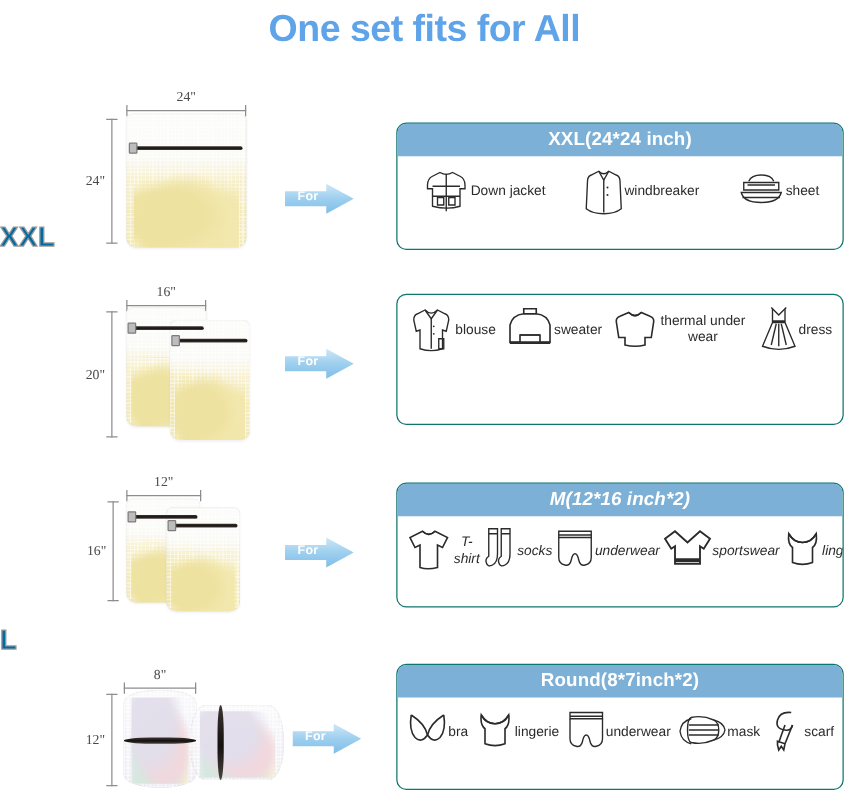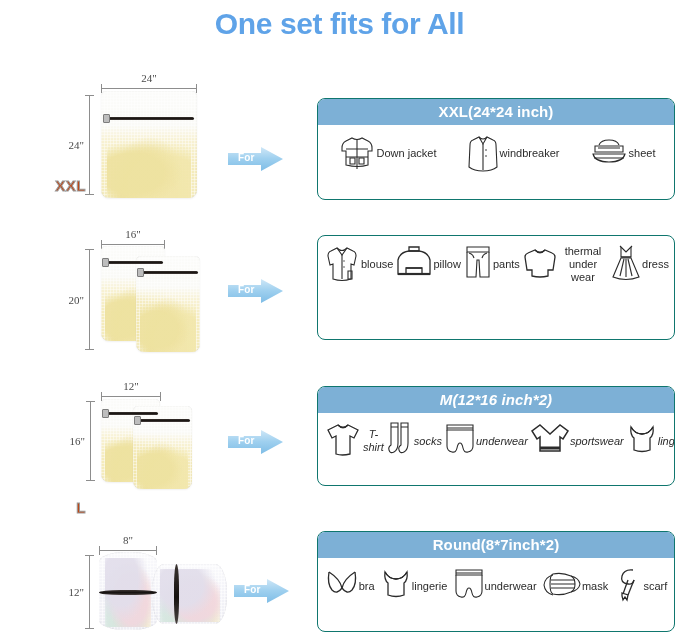--- a/index.html
+++ b/index.html
@@ -40,24 +40,24 @@
   #row-0 { top: 62px;  height: 155px; }
   #row-1 { top: 218px; height: 155px; }
   #row-2 { top: 374px; height: 150px; }
   #row-3 { top: 520px; height: 119px; }
 
   
   .size-label {
     position: absolute;
     left: 0;
     width: 86px;
-    text-align: right;
-    font-size: 15px;
+    text-align: left;
+    font-size: 22px;
     font-weight: bold;
-    color: #c2410c;
+    color: #0369a1;
     -webkit-text-stroke: 1px #9a9a9a;
     letter-spacing: 0.5px;
     white-space: nowrap;
   }
   #row-0 .size-label { top: 115px; }
   #row-1 .size-label { top: 281px; }
 
   
   .dim-h-wrap {
     position: absolute;
@@ -480,34 +480,23 @@
 
     <div class="item">
       <div class="item-icon">
         <svg width="38" height="38" viewBox="0 0 38 38" fill="none" stroke="#2b2b2b" stroke-width="1.3">
           <path d="M14 3 h10 v4 h-10 z"></path>
           <path d="M14 7 q-9 1 -11 9 v14 h8 v-6 h16 v6 h8 v-14 q-2 -8 -11 -9 z"></path>
           <path d="M3 30 h32" stroke-width="2.2"></path>
           <path d="M11 24 h16"></path>
         </svg>
       </div>
-      <div class="item-label">pillow</div>
-    </div>
-
-    <div class="item">
-      <div class="item-icon">
-        <svg width="30" height="40" viewBox="0 0 30 40" fill="none" stroke="#2b2b2b" stroke-width="1.1">
-          <path d="M4 4 h22 v5 h-22 z"></path>
-          <path d="M4 9 v25 h9 l1 -17 h2 l1 17 h9 v-25"></path>
-          <path d="M6 10 q4 1 5 5"></path>
-          <path d="M24 10 q-4 1 -5 5"></path>
-        </svg>
-      </div>
-      <div class="item-label">pants</div>
-    </div>
+      <div class="item-label">sweater</div>
+    </div>
+
 
     <div class="item">
       <div class="item-icon">
         <svg width="36" height="32" viewBox="0 0 36 32" fill="none" stroke="#2b2b2b" stroke-width="1.3">
           <path d="M13 3 q5 5 10 0 l7 3 q3 1 3 4 l-2 13 h-5 v6 q-8 2 -16 0 v-6 h-5 l-2 -13 q0 -3 3 -4 z"></path>
           <path d="M13 3 q5 5 10 0"></path>
         </svg>
       </div>
       <div class="item-label">thermal under wear</div>
     </div>

